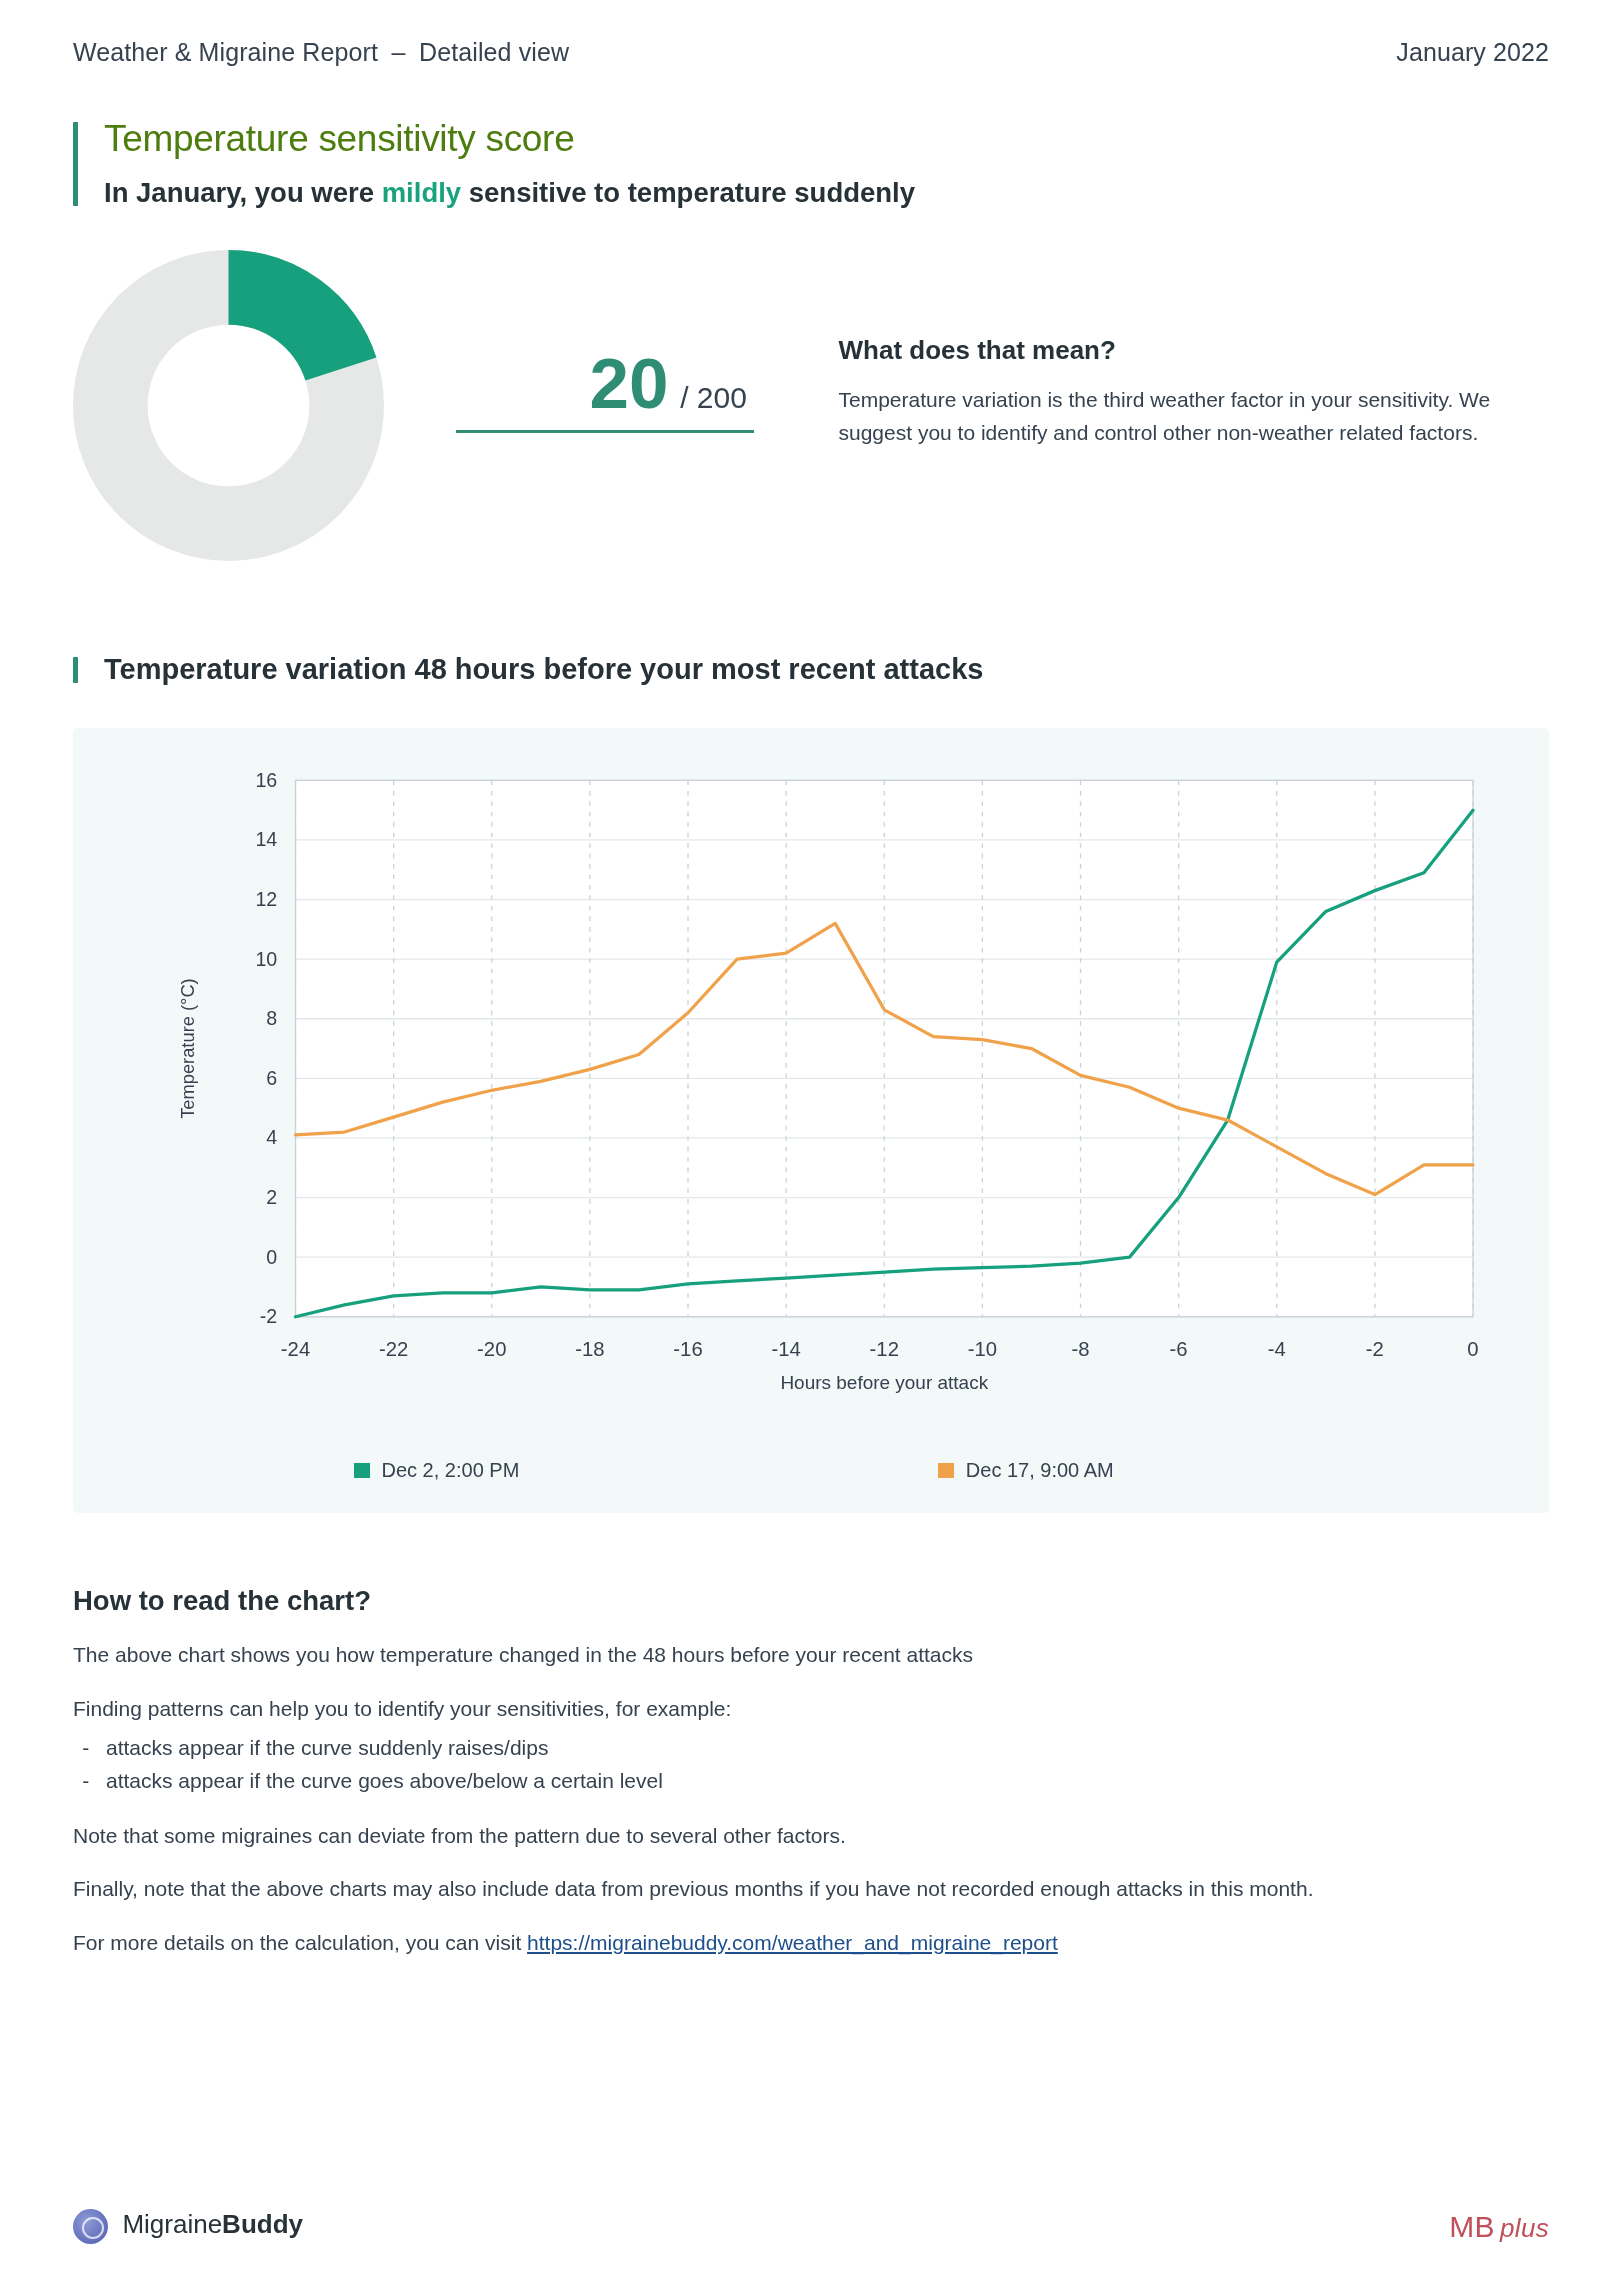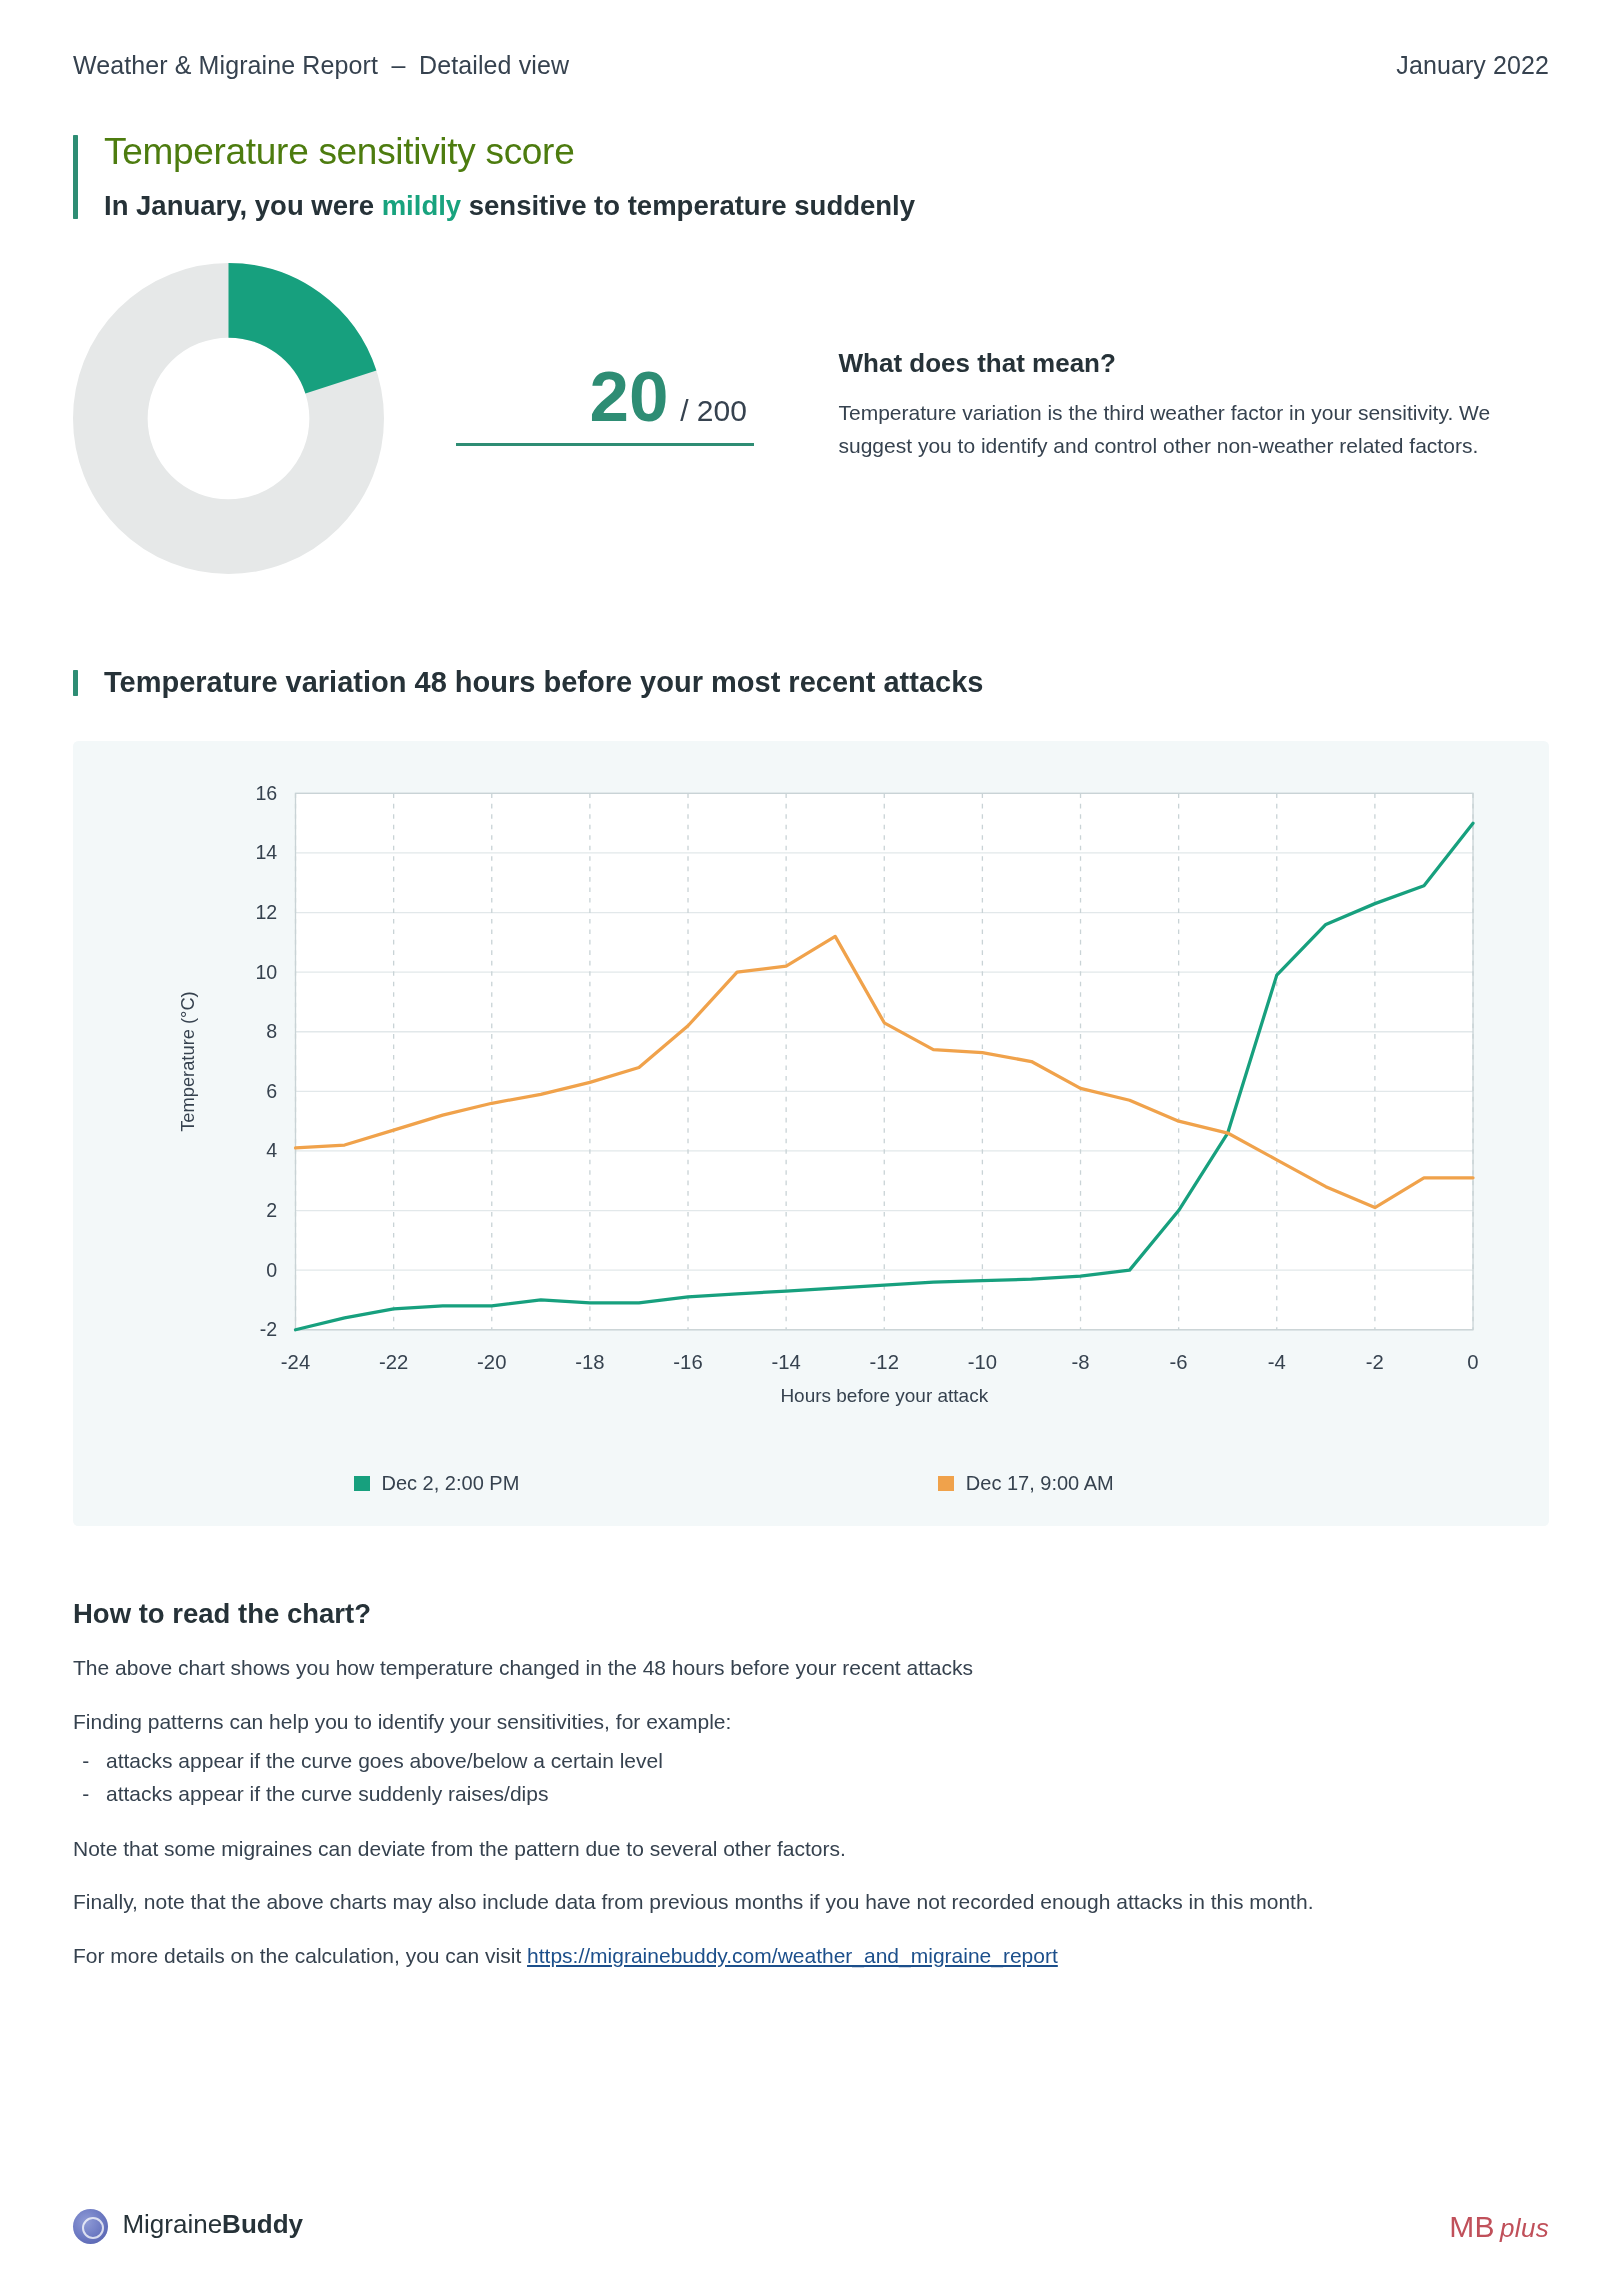--- a/index.html
+++ b/index.html
@@ -17,21 +17,21 @@
     width: 1622px;
     height: 2295px;
     padding: 0 73px;
   }
 
   
   .doc-header {
     display: flex;
     justify-content: space-between;
     align-items: baseline;
-    padding-top: 51px;
+    padding-top: 38px;
     font-size: 25px;
     color: #36424f;
     letter-spacing: 0.1px;
   }
   .doc-header .left { font-weight: 400; }
   .doc-header .sep { padding: 0 6.5px; }
   .doc-header .right { font-weight: 400; }
 
   
   .bar-block {
@@ -376,22 +376,22 @@
         </div>
       </div>
     </div>
   </div>
 
   <div class="howto">
     <h3>How to read the chart?</h3>
     <p>The above chart shows you how temperature changed in the 48 hours before your recent attacks</p>
     <p class="tight">Finding patterns can help you to identify your sensitivities, for example:</p>
     <ul>
+      <li>attacks appear if the curve suddenly raises/dips</li>
       <li>attacks appear if the curve goes above/below a certain level</li>
-      <li>attacks appear if the curve suddenly raises/dips</li>
     </ul>
     <p>Note that some migraines can deviate from the pattern due to several other factors.</p>
     <p>Finally, note that the above charts may also include data from previous months if you have not recorded enough attacks in this month.</p>
     <p>
       <span>For more details on the calculation, you can visit </span><a href="#">https://migrainebuddy.com/weather_and_migraine_report</a>
     </p>
   </div>
 
   <div class="footer">
     <div class="brand">

